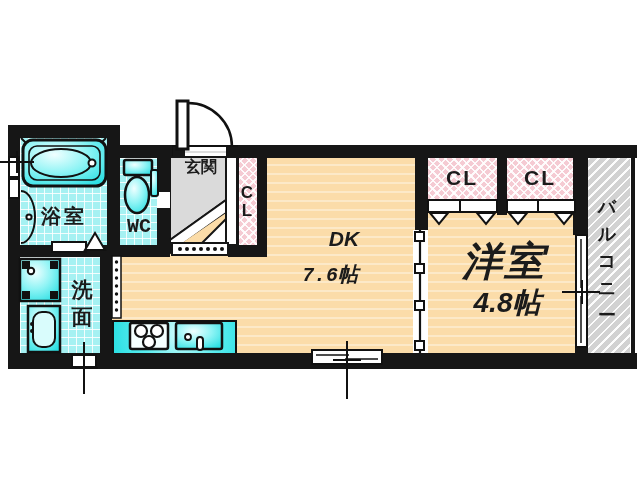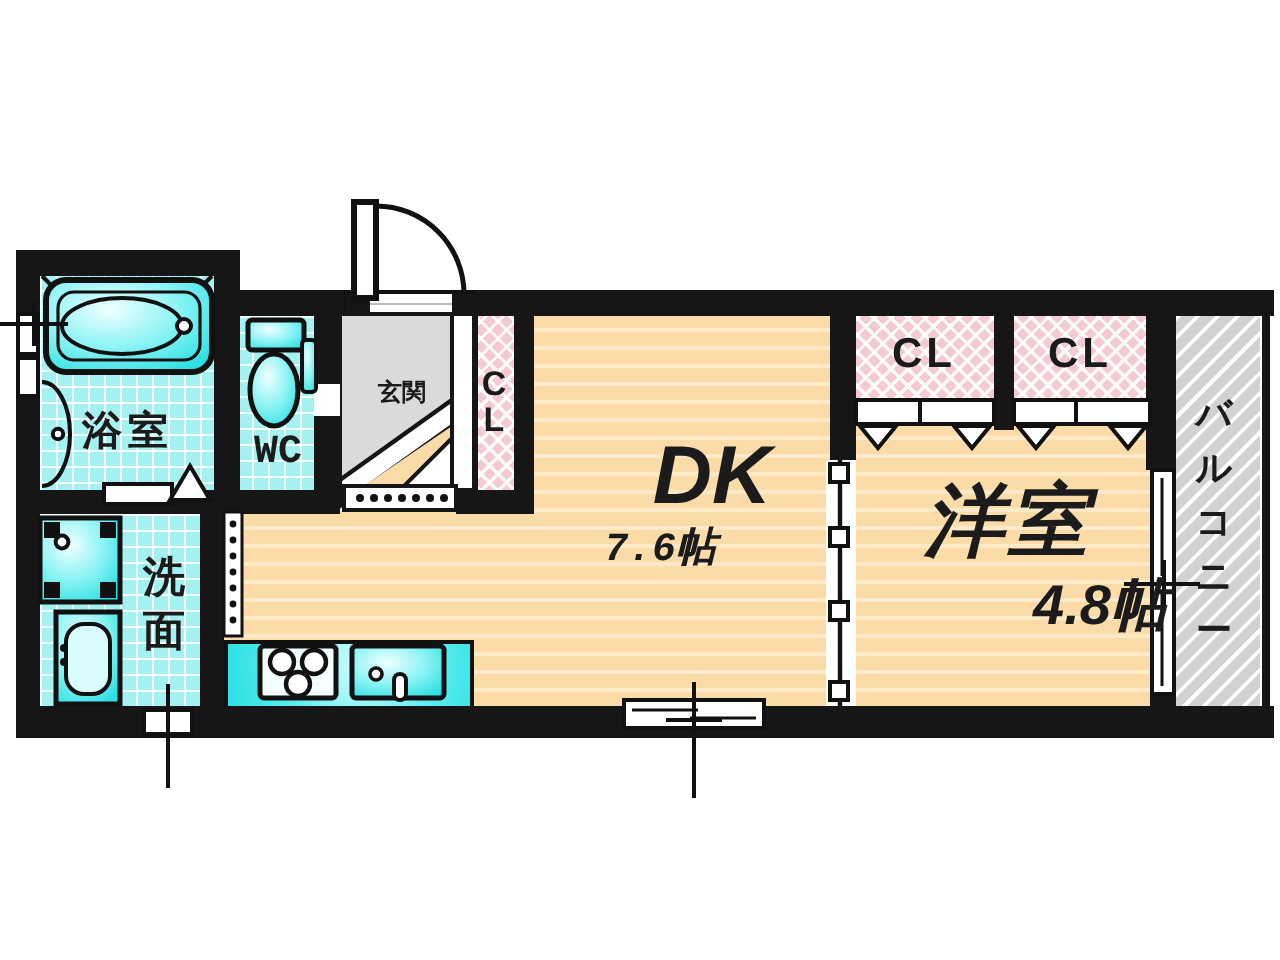--- a/index.html
+++ b/index.html
@@ -204,27 +204,27 @@
       <line x1="581" y1="239" x2="581" y2="288" stroke="#111" stroke-width="1.5"></line>
       <line x1="581" y1="296" x2="581" y2="343" stroke="#111" stroke-width="1.5"></line>
       <g>
           <path d="M562 292 H600 M582 280 V304" stroke="#111" stroke-width="2" fill="none"></path>
         </g>
     </g>
   </svg>
 
   <div class="lbl" style="left:64px;top:216px;font-size:20px;letter-spacing:3px;">浴室</div>
   <div class="lbl" style="left:139px;top:227px;font-size:20px;font-family:Liberation Mono, monospace;">WC</div>
-  <div class="lbl" style="left:201px;top:196px;font-size:12px;">玄関</div>
+  <div class="lbl" style="left:201px;top:167px;font-size:16px;">玄関</div>
   <div class="lbl" style="left:247px;top:192px;font-size:17px;">C</div>
   <div class="lbl" style="left:247px;top:210px;font-size:17px;">L</div>
-  <div class="lbl it" style="left:356px;top:238px;font-size:41px;font-style:italic;">DK</div>
+  <div class="lbl it" style="left:344px;top:238px;font-size:21px;font-style:italic;">DK</div>
   <div class="lbl it" style="left:330px;top:276px;font-size:20px;font-family:Liberation Mono, monospace;">7.6帖</div>
   <div class="lbl it" style="left:504px;top:261px;font-size:40px;letter-spacing:2px;">洋室</div>
-  <div class="lbl it" style="left:507px;top:303px;font-size:28px;margin-left:43px;">4.8帖</div>
+  <div class="lbl it" style="left:507px;top:303px;font-size:28px;">4.8帖</div>
   <div class="lbl" style="left:462px;top:177px;font-size:21px;letter-spacing:2px;">CL</div>
   <div class="lbl" style="left:540px;top:177px;font-size:21px;letter-spacing:2px;">CL</div>
   <div class="lbl" style="left:82px;top:289px;font-size:21px;">洗</div>
   <div class="lbl" style="left:82px;top:316px;font-size:21px;">面</div>
   <div class="lbl" style="left:607px;top:207px;font-size:18px;">バ</div>
   <div class="lbl" style="left:607px;top:234px;font-size:18px;">ル</div>
   <div class="lbl" style="left:607px;top:261px;font-size:18px;">コ</div>
   <div class="lbl" style="left:607px;top:288px;font-size:18px;">ニ</div>
   <div class="lbl" style="left:607px;top:315px;font-size:18px;">ー</div>
 

